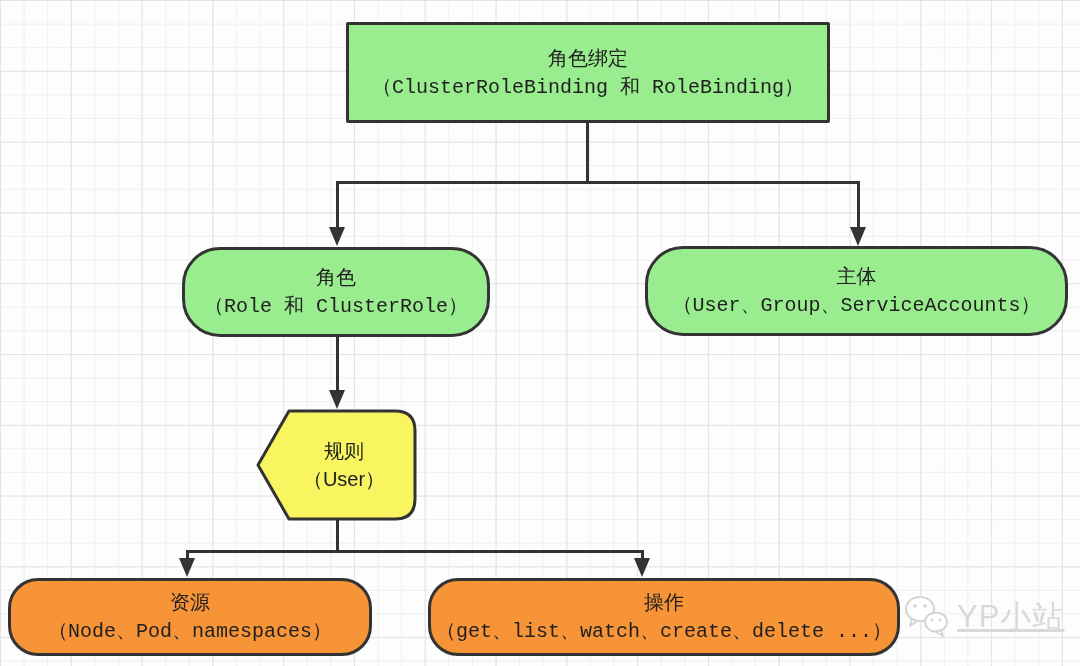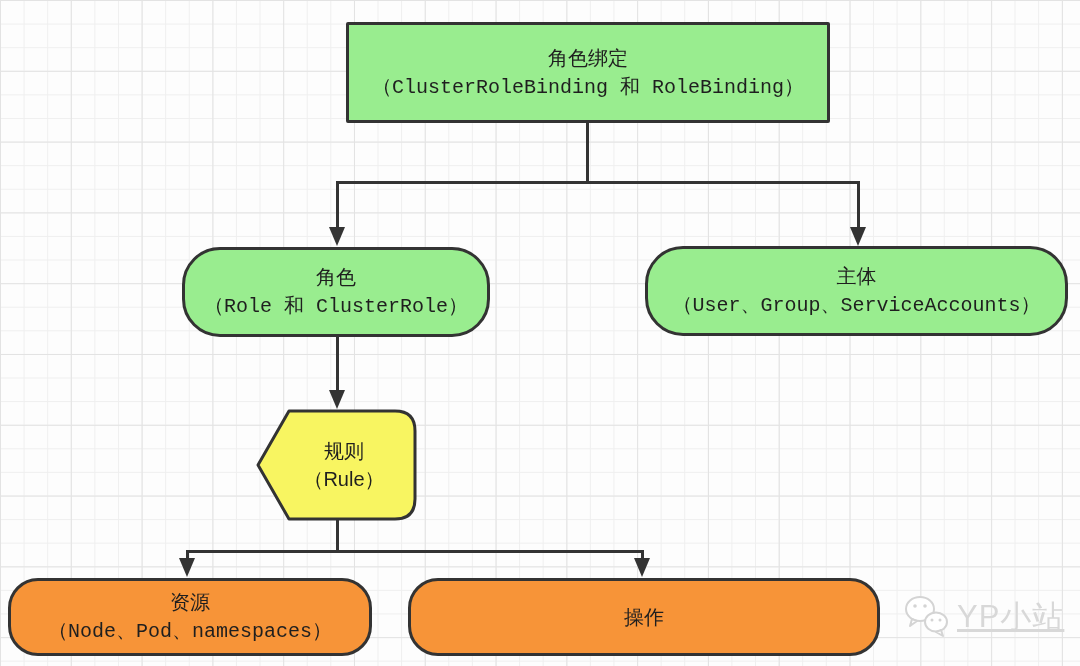--- a/index.html
+++ b/index.html
@@ -91,38 +91,39 @@
 
   <div class="edge" style="left:336px;top:336px;width:3px;height:57px;"></div>
   <div class="arrow-down" style="left:329px;top:390px;"></div>
 
   <div class="rule-wrap">
     <svg width="164" height="114" viewBox="0 0 164 114">
       <path d="M34,3 H140 Q160,3 160,23 V91 Q160,111 140,111 H34 L3,57 Z" fill="#F8F561" stroke="#333333" stroke-width="3" stroke-linejoin="round"></path>
     </svg>
     <div class="rule-text">
       <div>规则</div>
-      <div>（Rule）</div>
+      <div>（User）</div>
     </div>
   </div>
 
   <div class="edge" style="left:336px;top:520px;width:3px;height:32px;"></div>
   <div class="edge" style="left:186px;top:550px;width:458px;height:3px;"></div>
   <div class="edge" style="left:186px;top:550px;width:3px;height:10px;"></div>
   <div class="arrow-down" style="left:179px;top:558px;"></div>
   <div class="edge" style="left:641px;top:550px;width:3px;height:10px;"></div>
   <div class="arrow-down" style="left:634px;top:558px;"></div>
 
   <div class="node pill-sm orange" style="left:8px;top:578px;width:364px;height:78px;">
     <div class="l1">资源</div>
     <div class="l2">（Node、Pod、namespaces）</div>
   </div>
 
-  <div class="node pill-sm orange" style="left:408px;top:578px;width:472px;height:78px;">
+  <div class="node pill-sm orange" style="left:428px;top:578px;width:472px;height:78px;">
     <div class="l1">操作</div>
+    <div class="l2">（get、list、watch、create、delete ...）</div>
   </div>
 
   <div class="watermark">
     <svg width="48" height="46" viewBox="0 0 48 46">
       <g fill="#ffffff" stroke="#D4D4D4" stroke-width="2">
         <ellipse cx="17" cy="15" rx="14" ry="12"></ellipse>
         <path d="M9,25 L7,32 L14,27 Z" stroke-linejoin="round"></path>
         <ellipse cx="33" cy="28" rx="11" ry="9.5"></ellipse>
         <path d="M38,36 L40,42 L33,38 Z" stroke-linejoin="round"></path>
       </g>

